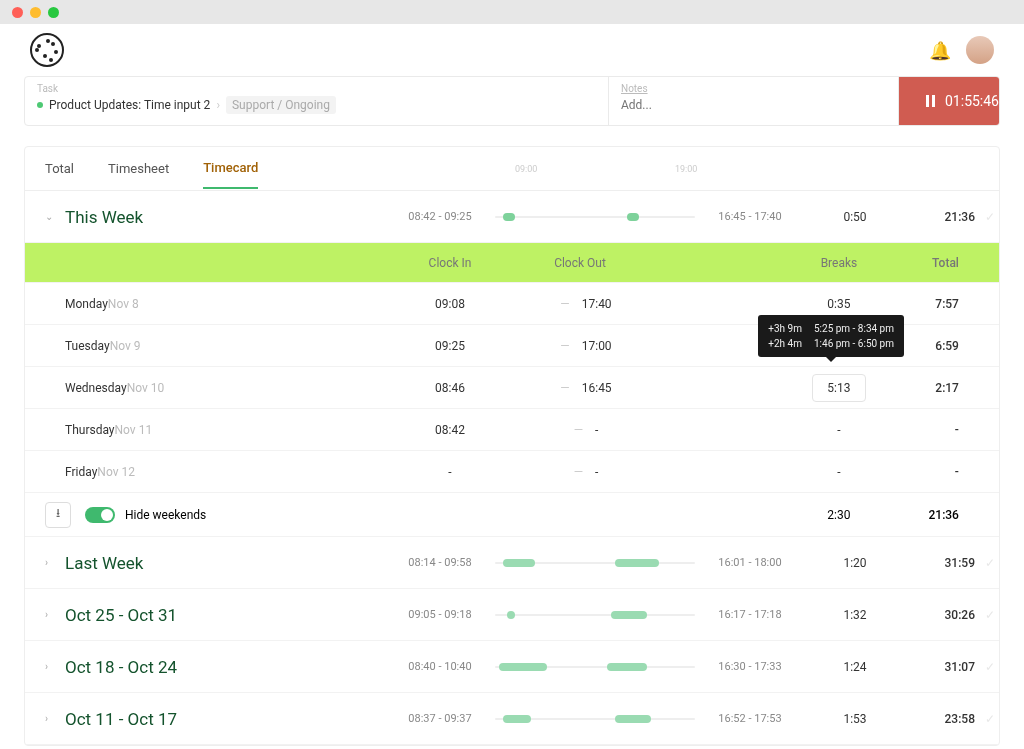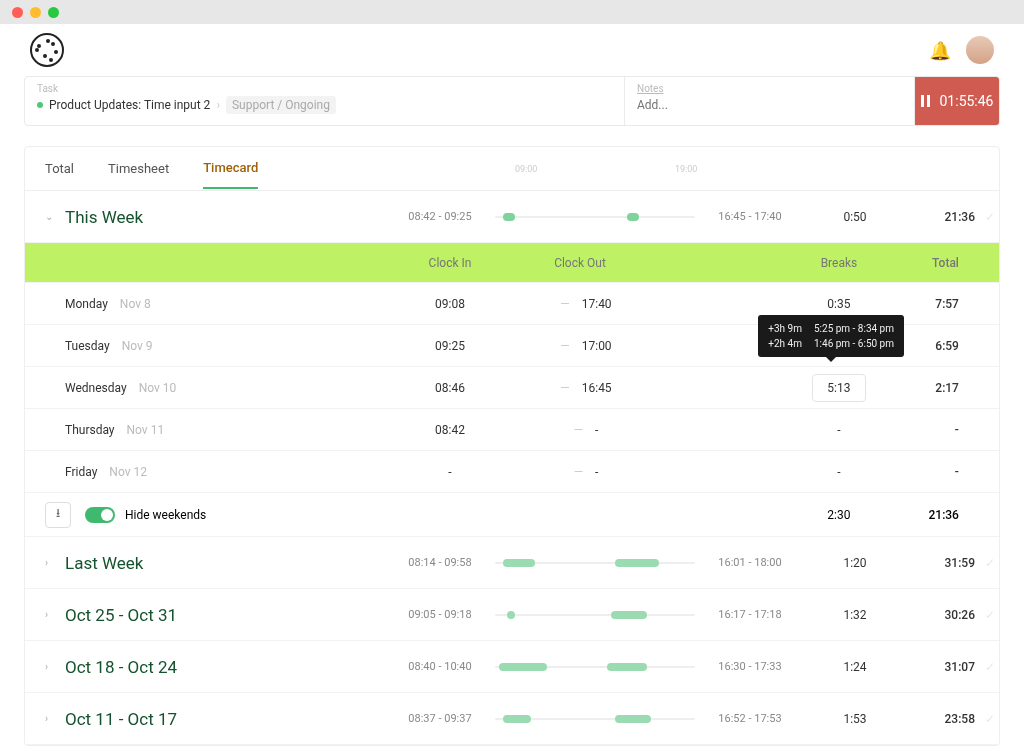--- a/index.html
+++ b/index.html
@@ -25,21 +25,21 @@
   .taskbar { display:flex; border:1px solid #eaeaea; border-radius:4px; overflow:hidden; height: 50px; }
   .task-box { flex: 1 1 auto; padding: 6px 12px 0 12px; border-right:1px solid #eaeaea; }
   .task-box .lbl { font-size: 10px; color: #bbb; }
   .task-line { display:flex; align-items:center; gap:6px; font-size:12px; margin-top:2px; }
   .task-line .gdot { width:6px; height:6px; background:#4ec974; border-radius:50%; }
   .task-line .main { color:#333; }
   .task-line .crumb { color:#aaa; background:#f3f3f3; padding:2px 6px; border-radius:3px; }
   .notes-box { width: 290px; padding:6px 12px 0 12px; border-right:1px solid #eaeaea; }
   .notes-box .lbl { font-size:10px; color:#bbb;text-decoration:underline; }
   .notes-box input { border:none; width:100%; font-size:12px; color:#999; margin-top:4px; outline:none; }
-  .timer-box { width:84px; background:#d05c51; color:#fff; display:flex; align-items:center; justify-content:center; gap:10px; font-size:14px; }
+  .timer-box { width:100px; background:#d05c51; color:#fff; display:flex; align-items:center; justify-content:flex-end; gap:10px; font-size:14px; }
   .pause { display:flex; gap:3px; }
   .pause span { width:3px; height:12px; background:#fff; }
 
   .sheet { margin-top: 20px; border:1px solid #eee; border-radius:4px; background:#fff; position:relative; }
 
   .tabs { display:flex; align-items:center; border-bottom:1px solid #eee; padding:0 20px; height:44px; font-size:13px; position:relative; }
   .tab { padding: 12px 0; margin-right: 34px; color:#555; cursor:pointer; }
   .tab.active { color:#a16207; border-bottom:2px solid #3fb96e; font-weight:500; }
   .times-scale { position:absolute; font-size:9px; color:#ccc; }
 
@@ -52,21 +52,21 @@
   .col-range { flex: 0 0 110px; color:#888; font-size:11px; text-align:center;}
   .col-bar { flex: 0 0 200px; position:relative; height:8px; }
   .track { position:absolute; inset:0; top:3px; height:2px; background:#eee; border-radius:2px; }
   .seg { position:absolute; height:8px; background:#9adbb2; border-radius:4px; top:0; }
   .col-range2 { flex: 0 0 110px; color:#888; font-size:11px; text-align:center;}
   .col-breaks { flex: 0 0 100px; text-align:center; }
   .col-total { flex: 0 0 70px; text-align:right; font-weight:500; }
   .check { margin-left:10px; color:#e8e8e8; font-size:12px; }
 
   .day-row .day { color:#333; }
-  .day-row .date { color:#bbb; margin-left:12px; }
+  .day-row .date { color:#bbb; margin-left:0; }
   .col-clockin, .col-clockout { flex:0 0 130px; text-align:center; }
   .dash { color:#ccc; margin:0 12px; }
 
   .footer-row { display:flex; align-items:center; padding:0 20px; border-bottom:1px solid #f2f2f2; height:44px; font-size:12px; }
   .dl-btn { width:26px; height:26px; border:1px solid #ddd; border-radius:4px; display:flex; align-items:center; justify-content:center; color:#666; font-size:12px; }
   .toggle { width:30px; height:16px; background:#3fb96e; border-radius:8px; position:relative; margin:0 10px 0 14px; }
   .toggle::after { content:""; position:absolute; width:12px; height:12px; background:#fff; border-radius:50%; top:2px; right:2px; }
   .footer-row .spacer { flex:1; }
 
   .tooltip { position:absolute; background:#1a1a1a; color:#eee; font-size:10px; padding:6px 10px; border-radius:3px; line-height:1.5; white-space:nowrap; z-index:5; }

